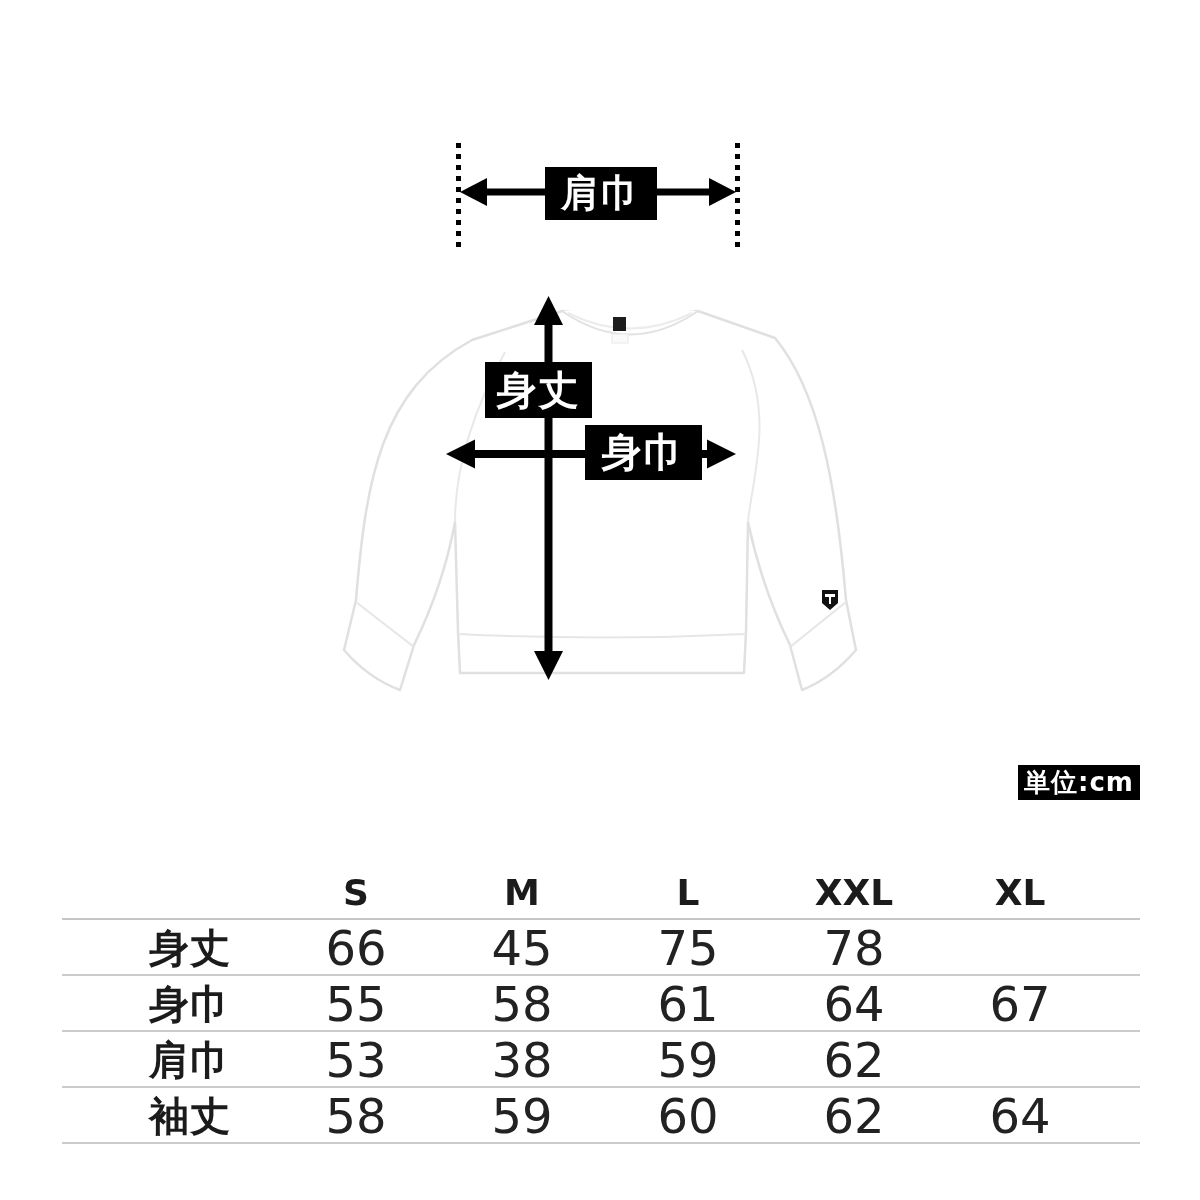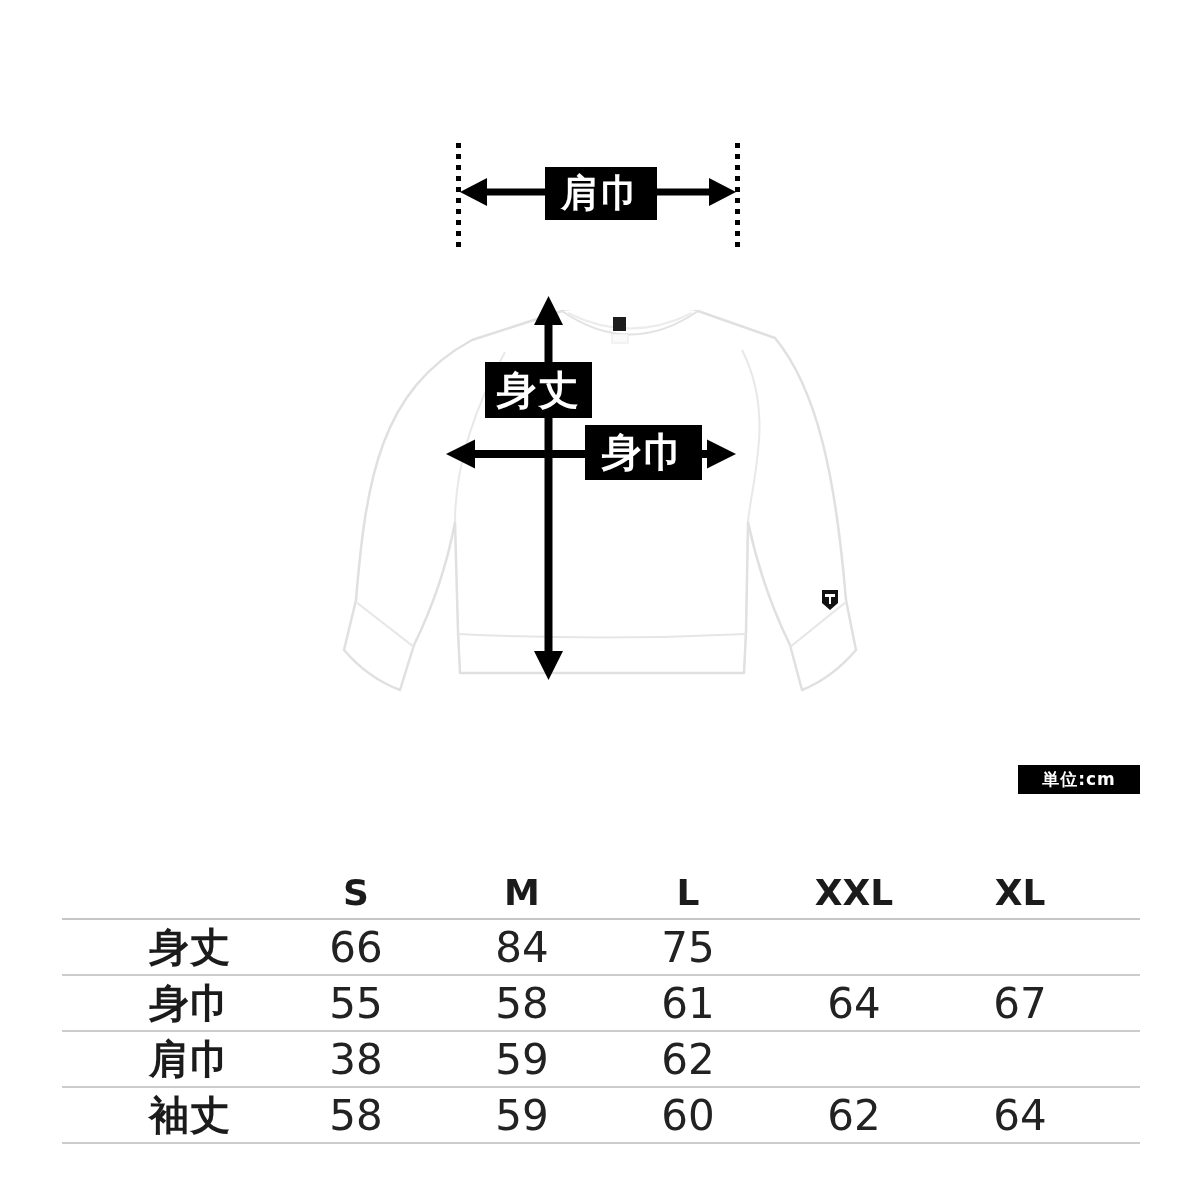--- a/index.html
+++ b/index.html
@@ -20,24 +20,24 @@
     color:#ffffff;
     display:flex; align-items:center; justify-content:center;
     font-weight:bold;
     letter-spacing:2px;
     z-index:3;
   }
   .label-shoulder { left:545px; top:167px; width:112px; height:53px; font-size:38px; }
   .label-bodylen  { left:485px; top:362px; width:107px; height:56px; font-size:40px; }
   .label-bodywid  { left:585px; top:425px; width:117px; height:55px; font-size:40px; }
   .unit-badge {
-    position:absolute; left:1018px; top:765px; width:122px; height:29px;
+    position:absolute; left:1018px; top:765px; width:122px; height:35px;
     background:#000000; color:#ffffff;
     display:flex; align-items:center; justify-content:center;
-    font-size:17px; font-weight:bold; letter-spacing:1px;
+    font-size:26px; font-weight:bold; letter-spacing:1px;
     z-index:3;
   }
 
   .size-table {
     position:absolute; left:62px; top:866px; width:1078px;
     color:#1b1b1b;
     z-index:2;
   }
   .trow {
     display:grid;
@@ -48,21 +48,21 @@
   }
   .trow.head { height:54px; border-bottom:2px solid #c6c6c6; }
   .cell { text-align:center; }
   .cell.rowlabel {
     padding-left:45px;
     font-weight:bold;
     font-size:40px;
     letter-spacing:1px;
   }
   .cell.colhead { font-weight:bold; font-size:36px; }
-  .cell.val { font-size:42px; font-weight:400; color:#222222; }
+  .cell.val { font-size:48px; font-weight:400; color:#222222; }
 </style>
 </head>
 <body>
 
 <div class="page">
 
   <svg class="hero" viewBox="0 0 1200 1200">
 
     <g>
       <path d="M 562,311
@@ -140,35 +140,37 @@
       <div class="cell colhead">S</div>
       <div class="cell colhead">M</div>
       <div class="cell colhead">L</div>
       <div class="cell colhead">XXL</div>
       <div class="cell colhead">XL</div>
     </div>
 
     <div class="trow">
       <div class="cell rowlabel">身丈</div>
       <div class="cell val">66</div>
-      <div class="cell val">84</div>
+      <div class="cell val">45</div>
       <div class="cell val">75</div>
+      <div class="cell val">78</div>
     </div>
 
     <div class="trow">
       <div class="cell rowlabel">身巾</div>
       <div class="cell val">55</div>
       <div class="cell val">58</div>
       <div class="cell val">61</div>
       <div class="cell val">64</div>
       <div class="cell val">67</div>
     </div>
 
     <div class="trow">
       <div class="cell rowlabel">肩巾</div>
+      <div class="cell val">53</div>
       <div class="cell val">38</div>
       <div class="cell val">59</div>
       <div class="cell val">62</div>
     </div>
 
     <div class="trow">
       <div class="cell rowlabel">袖丈</div>
       <div class="cell val">58</div>
       <div class="cell val">59</div>
       <div class="cell val">60</div>

